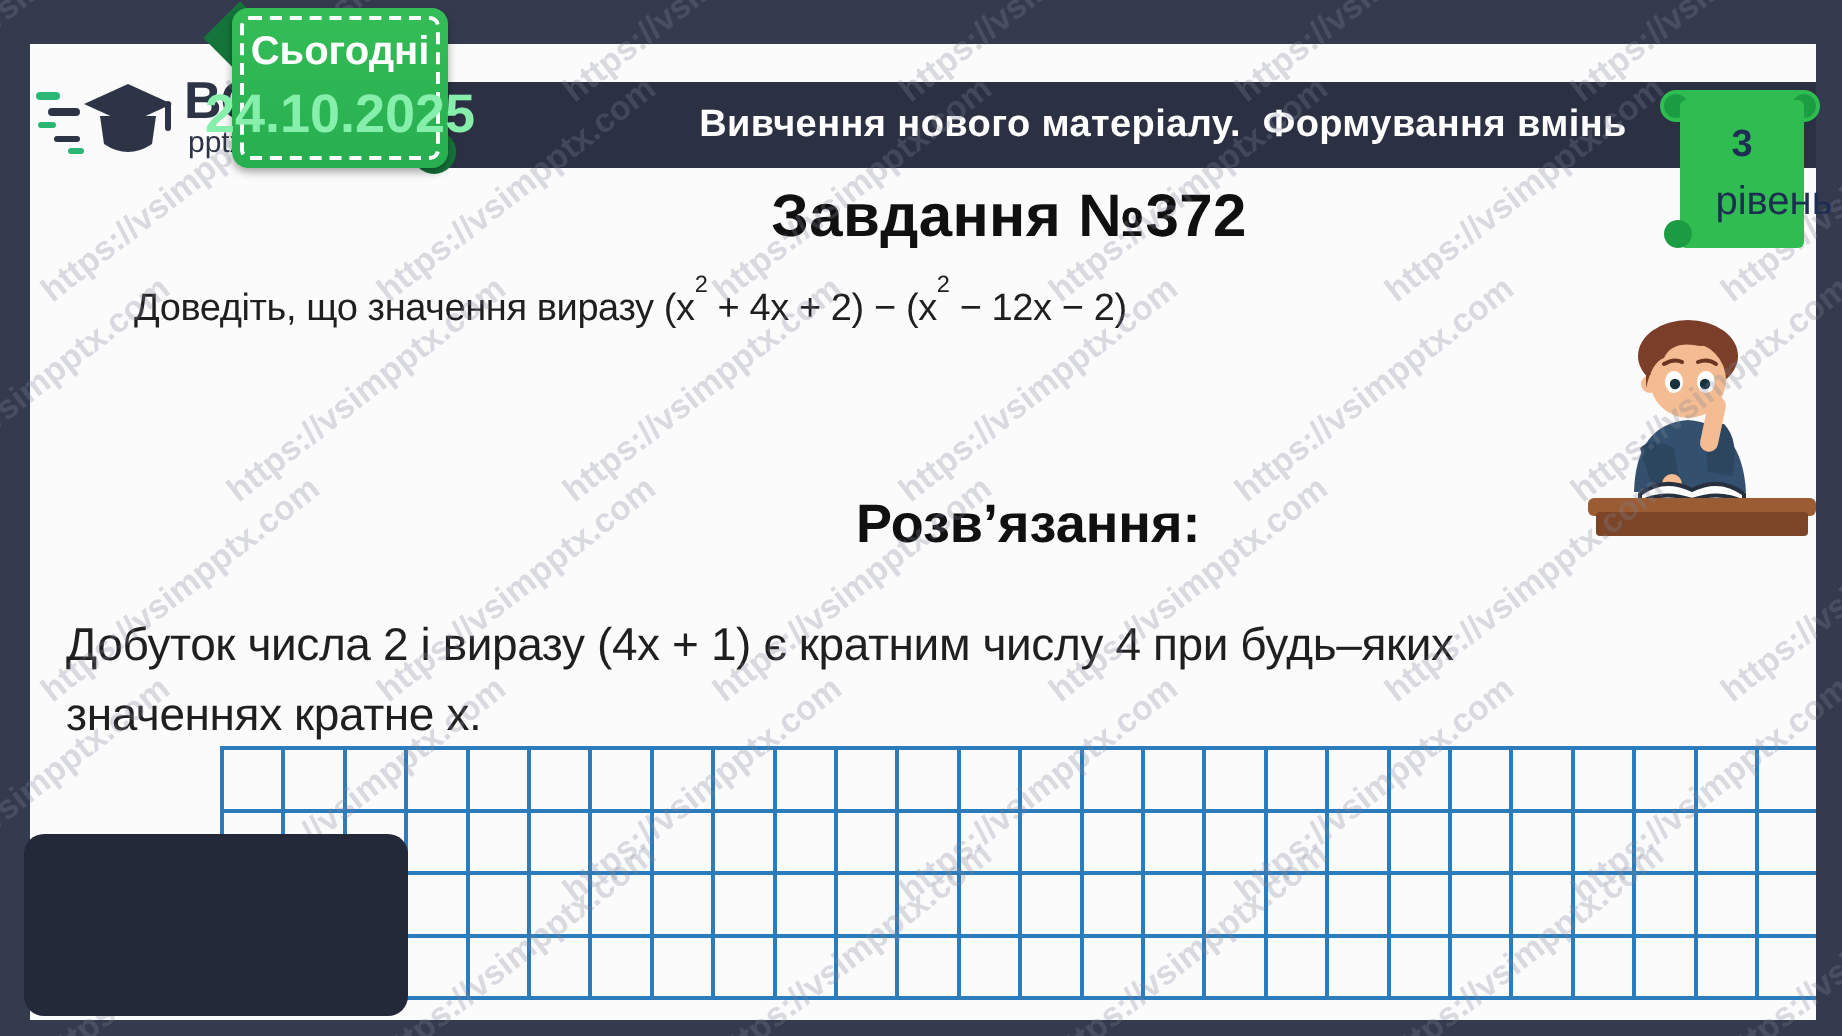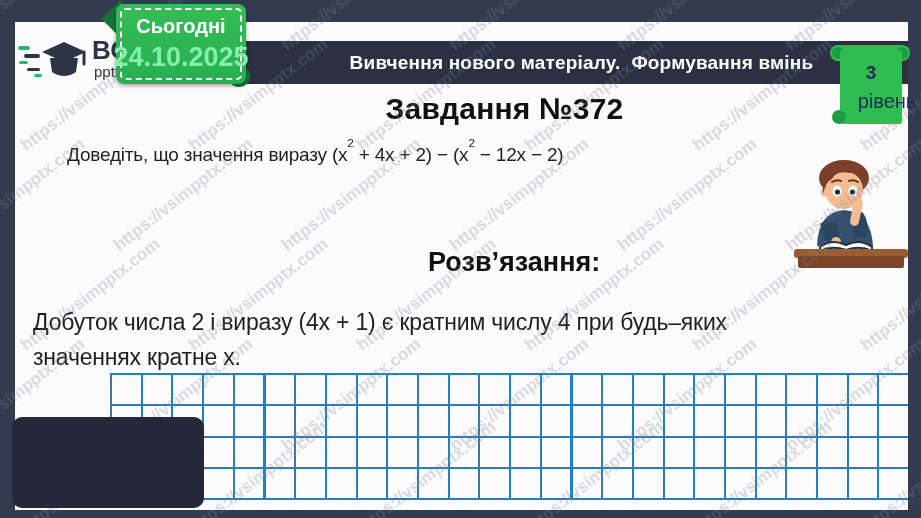--- a/index.html
+++ b/index.html
@@ -41,21 +41,21 @@
   .logo {
     position:absolute; left:18px; top:30px; z-index:4;
     display:flex; align-items:center; gap:2px;
   }
   .logo-text { line-height:1; color:#2d3446; }
   .logo-brand { font-size:26px; font-weight:bold; letter-spacing:0.5px; display:block; }
   .logo-sub   { font-size:15px; display:block; margin-top:1px; margin-left:2px; }
 
   
   .date-badge {
-    position:absolute; left:116px; top:4px; width:130px; height:80px;
+    position:absolute; left:116px; top:4px; width:108px; height:80px;
     z-index:6;
   }
   .date-badge .fold {
     position:absolute; left:-9px; top:2px; width:26px; height:26px;
     background:#14753a; transform:rotate(45deg); z-index:0;
   }
   .date-badge .fold-br {
     position:absolute; right:-4px; bottom:-3px; width:22px; height:22px;
     background:#14753a; border-radius:50%; z-index:0;
   }

